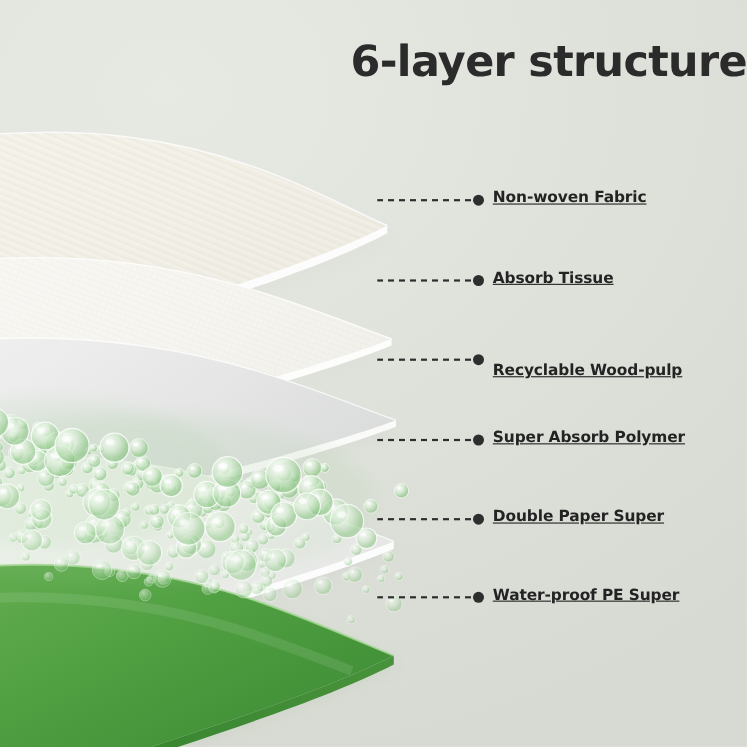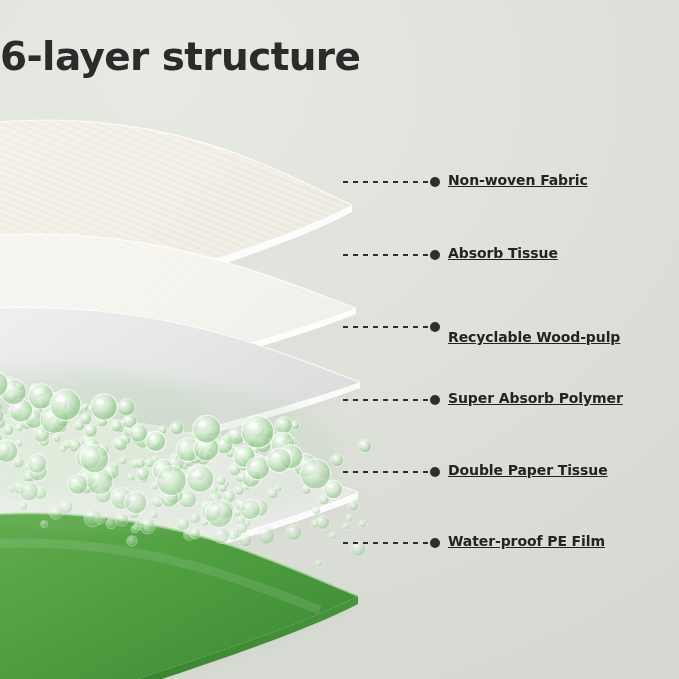--- a/index.html
+++ b/index.html
@@ -21,21 +21,21 @@
       radial-gradient(120% 95% at 22% 12%, #e7e9e3 0%, #e1e4dd 38%, #dadeD6 72%, #d6dad2 100%);
     overflow: hidden;
   }
 
   
   #title {
     position: absolute;
     top: 34px;
     left: 0;
     width: 679px;
-    text-align: left;
+    text-align: right;
     font-size: 39px;
     font-weight: 800;
     letter-spacing: -0.6px;
     color: #2b2b2b;
     font-family: "DejaVu Sans", sans-serif;
     white-space: nowrap;
   }
 
   
   #stack {
@@ -668,22 +668,22 @@
 
   <div class="callout" style="top:400px">
     <div class="lead-line"></div>
     <div class="lead-dot"></div>
     <div class="lead-text one-line">Super Absorb Polymer</div>
   </div>
 
   <div class="callout" style="top:472px">
     <div class="lead-line"></div>
     <div class="lead-dot"></div>
-    <div class="lead-text one-line">Double Paper Tissue</div>
+    <div class="lead-text one-line">Double Paper Super</div>
   </div>
 
   <div class="callout" style="top:543px">
     <div class="lead-line"></div>
     <div class="lead-dot"></div>
-    <div class="lead-text one-line">Water-proof PE Film</div>
+    <div class="lead-text one-line">Water-proof PE Super</div>
   </div>
 
 </div>
 
 </body></html>

